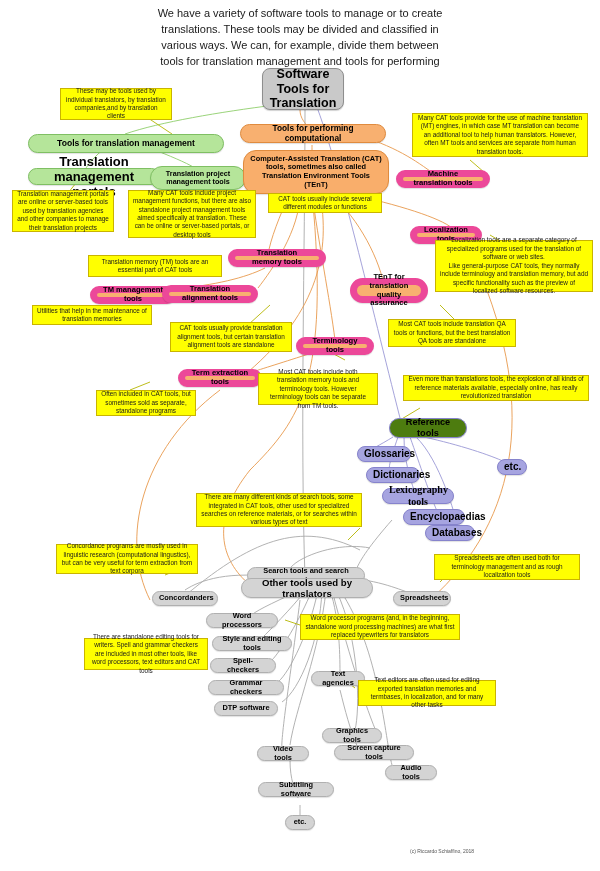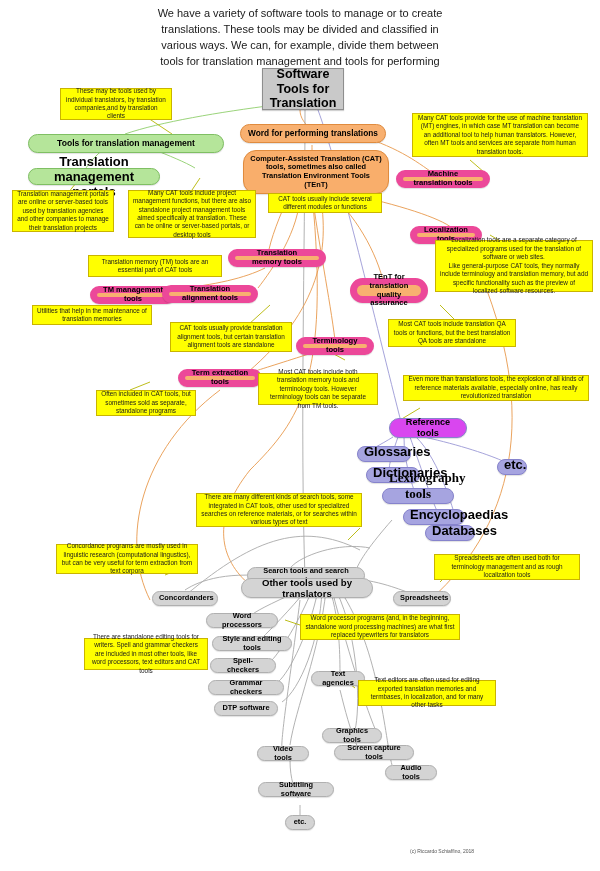--- a/index.html
+++ b/index.html
@@ -9,33 +9,33 @@
   svg.edges{position:absolute;left:0;top:0;width:600px;height:871px;pointer-events:none;}
 
   .intro{position:absolute;left:150px;top:6px;width:300px;text-align:center;
          font-size:11px;line-height:1.45;color:#1a1a1a;}
 
   .node{position:absolute;box-sizing:border-box;text-align:center;
         font-weight:bold;color:#000;display:flex;align-items:center;justify-content:center;
         border-radius:11px;padding:2px 6px;line-height:1.18;}
   .node span{display:block;width:100%;}
 
-  .n-root{background:#c9c9c9;border:1px solid #8e8e8e;border-radius:0;
+  .n-root{background:#c9c9c9;border:1px solid #8e8e8e;border-radius:8px;
           font-size:12.5px;box-shadow:0 1px 1px rgba(0,0,0,.18);}
   .n-green{background:#b5e59a;border:1px solid #7fbf63;border-radius:14px;
            font-size:8.6px;box-shadow:0 1px 1px rgba(0,0,0,.12);}
   .n-orange{background:#f8b070;border:7px solid #ec4899;border-radius:14px;
             font-size:7.6px;box-shadow:0 1px 1px rgba(0,0,0,.12);}
   .n-orange-big{background:#f8b070;border:1px solid #e08b3e;border-radius:14px;
             font-size:8.3px;box-shadow:0 1px 1px rgba(0,0,0,.12);}
   .n-cat{background:#f9ae6b;border:1px solid #e08b3e;border-radius:13px;
          font-size:7.4px;box-shadow:0 1px 1px rgba(0,0,0,.12);}
   .n-purple{background:#a6a4e0;border:1px solid #8683cc;border-radius:14px;
-            font-size:13px;box-shadow:0 1px 1px rgba(0,0,0,.12);align-items:flex-end;}
-  .n-purple-big{background:#d946ef;border:1px solid #8683cc;border-radius:14px;
+            font-size:10px;box-shadow:0 1px 1px rgba(0,0,0,.12);}
+  .n-purple-big{background:#4d7c0f;border:1px solid #8683cc;border-radius:14px;
             font-size:9.2px;box-shadow:0 1px 1px rgba(0,0,0,.12);}
   .n-grey{background:#d4d4d4;border:1px solid #b0b0b0;border-radius:13px;
           font-size:7.4px;box-shadow:0 1px 1px rgba(0,0,0,.12);}
   .n-grey-big{background:#d4d4d4;border:1px solid #b0b0b0;border-radius:13px;
           font-size:9.6px;box-shadow:0 1px 1px rgba(0,0,0,.12);}
 
   .note{position:absolute;box-sizing:border-box;background:#ffff00;border:1px solid #c9b400;
         font-size:6.4px;line-height:1.32;color:#1a1a1a;text-align:center;
         padding:3px 4px;display:flex;align-items:center;justify-content:center;}
   .note span{display:block;width:100%;}
@@ -134,23 +134,26 @@
   <div class="node n-root" style="left:262px;top:68px;width:82px;height:42px;">
     <span>Software Tools for Translation</span>
   </div>
 
   <div class="node n-green" style="left:28px;top:134px;width:196px;height:19px;">
     <span>Tools for translation management</span>
   </div>
   <div class="node n-green" style="left:28px;top:168px;width:132px;height:17px;font-size:13px;">
     <span>Translation management portals</span>
   </div>
+  <div class="node n-green" style="left:150px;top:166px;width:96px;height:24px;font-size:7.2px;">
+    <span>Translation project management tools</span>
+  </div>
 
   <div class="node n-orange-big" style="left:240px;top:124px;width:146px;height:19px;">
-    <span>Word for performing translations</span>
+    <span>Tools for performing computational</span>
   </div>
   <div class="node n-cat" style="left:243px;top:150px;width:146px;height:44px;">
     <span>Computer-Assisted Translation (CAT) tools, sometimes also called Translation Environment Tools (TEnT)</span>
   </div>
   <div class="node n-orange" style="left:396px;top:170px;width:94px;height:17px;">
     <span>Machine translation tools</span>
   </div>
   <div class="node n-orange" style="left:410px;top:226px;width:72px;height:17px;">
     <span>Localization tools</span>
   </div>

